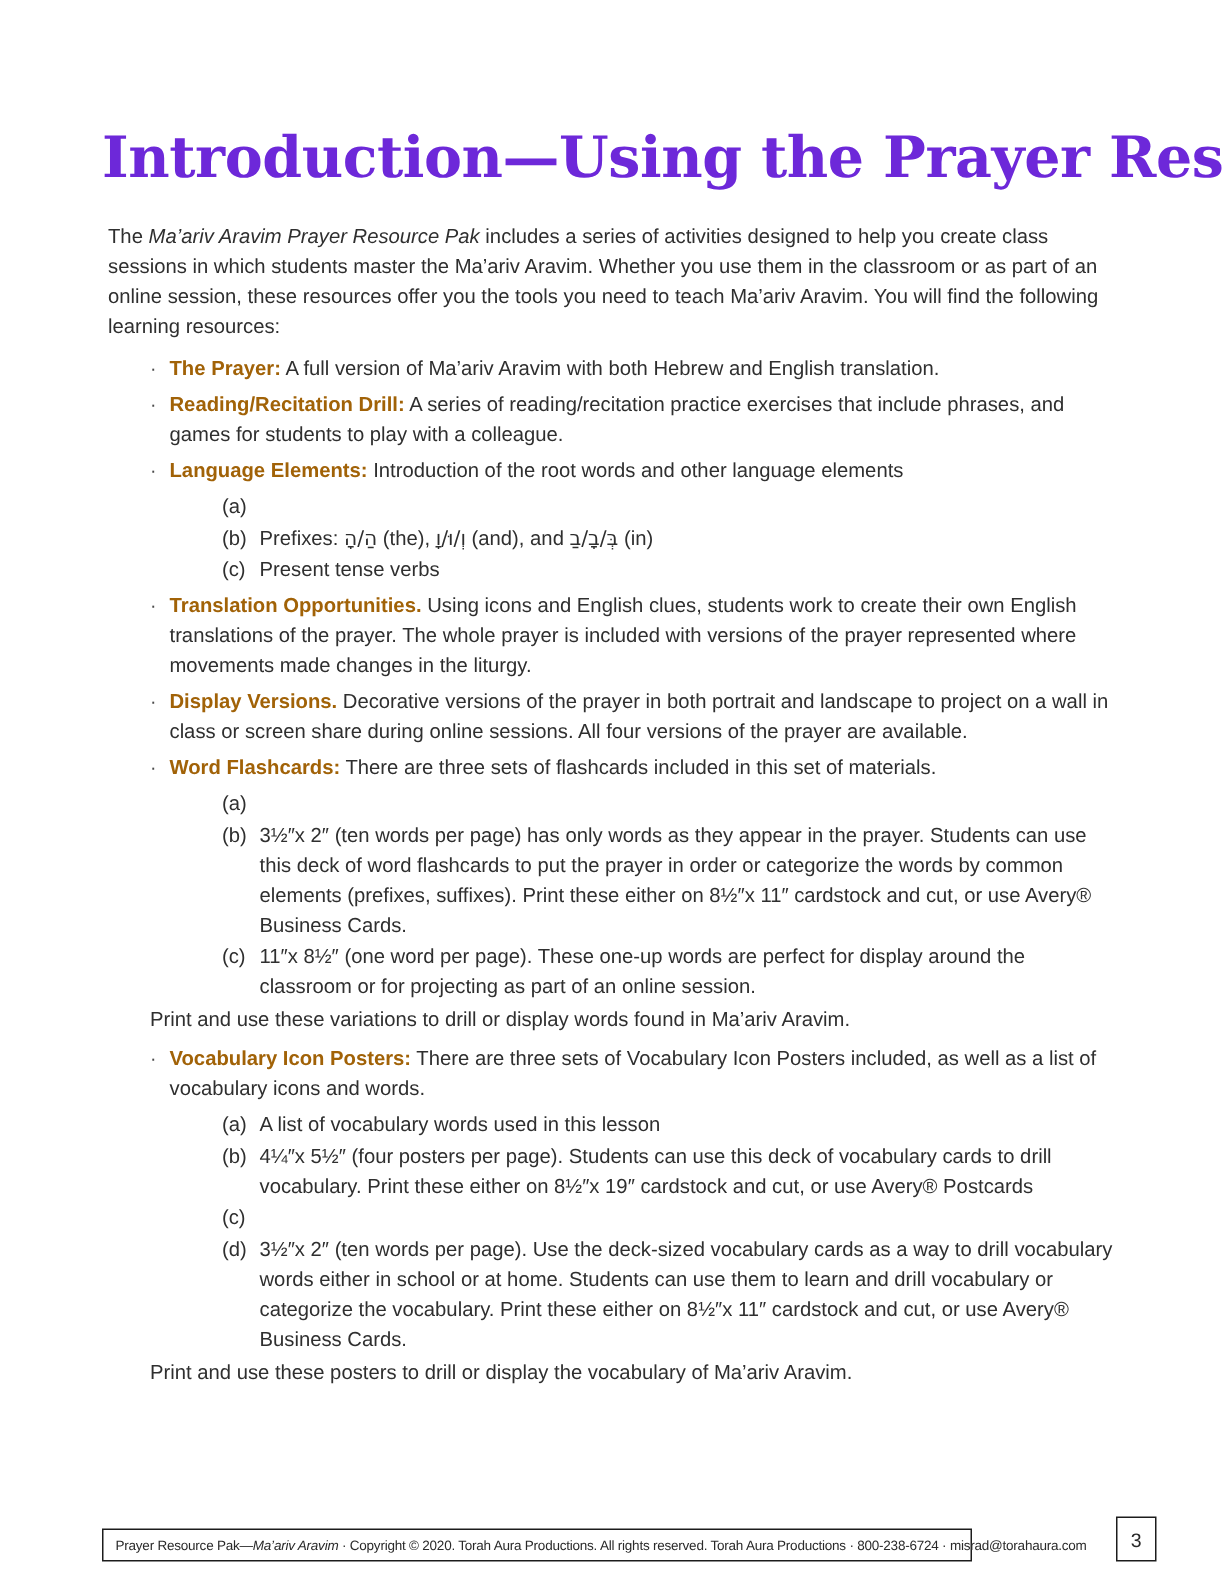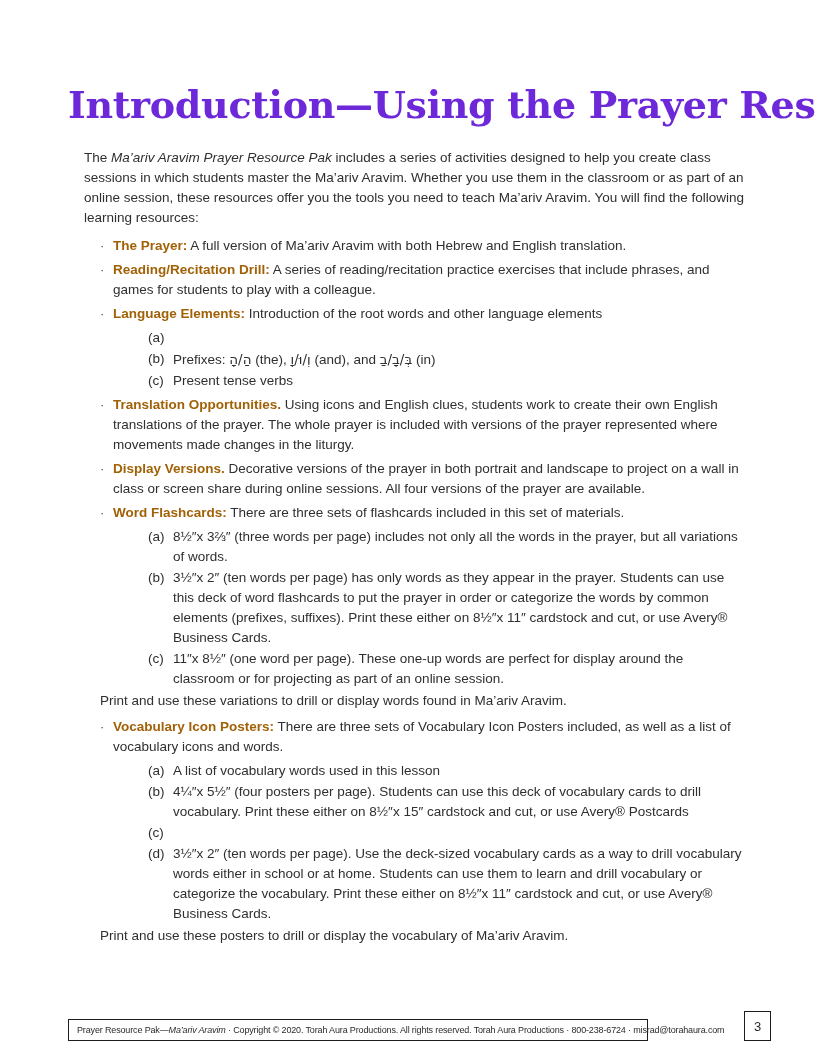--- a/index.html
+++ b/index.html
@@ -22,21 +22,21 @@
     font-family:"DejaVu Serif",serif;
     font-weight:700;
     font-size:38px;
     line-height:38px;
     color:#6d28d9;
     white-space:nowrap;
     letter-spacing:-0.3px;
   }
   p{margin:0;}
   .body-text{font-size:13.5px;line-height:20px;}
-  .intro{margin:0 0 8px 16px;}
+  .intro{margin:0 0 8px 4px;}
   .bullet{
     display:flex;
     margin:4px 0;
     padding-left:32px;
   }
   .dot{
     flex:0 0 13px;
     width:13px;
     color:#4a4a4a;
     font-size:13px;
@@ -140,21 +140,20 @@
       <p class="body-text btext"><span class="label">Display Versions.</span><span> Decorative versions of the prayer in both portrait and landscape to project on a wall in class or screen share during online sessions. All four versions of the prayer are available.</span></p>
     </div>
 
     <div class="bullet">
       <span class="dot">·</span>
       <p class="body-text btext"><span class="label">Word Flashcards:</span><span> There are three sets of flashcards included in this set of materials.</span></p>
     </div>
 
     <div class="sub">
       <span class="letter">(a)</span>
-      <p class="body-text stext">8½″x 3⅔″ (three words per page) includes not only all the words in the prayer, but all variations of words.</p>
     </div>
     <div class="sub">
       <span class="letter">(b)</span>
       <p class="body-text stext">3½″x 2″ (ten words per page) has only words as they appear in the prayer. Students can use this deck of word flashcards to put the prayer in order or categorize the words by common elements (prefixes, suffixes). Print these either on 8½″x 11″ cardstock and cut, or use Avery® Business Cards.</p>
     </div>
     <div class="sub">
       <span class="letter">(c)</span>
       <p class="body-text stext">11″x 8½″ (one word per page). These one-up words are perfect for display around the classroom or for projecting as part of an online session.</p>
     </div>
 
@@ -164,21 +163,21 @@
       <span class="dot">·</span>
       <p class="body-text btext"><span class="label">Vocabulary Icon Posters:</span><span>  There are three sets of Vocabulary Icon Posters included, as well as a list of vocabulary icons and words.</span></p>
     </div>
 
     <div class="sub">
       <span class="letter">(a)</span>
       <p class="body-text stext">A list of vocabulary words used in this lesson</p>
     </div>
     <div class="sub">
       <span class="letter">(b)</span>
-      <p class="body-text stext">4¼″x 5½″ (four posters per page). Students can use this deck of vocabulary cards to drill vocabulary. Print these either on 8½″x 15″ cardstock and cut, or use Avery® Postcards</p>
+      <p class="body-text stext">4¼″x 5½″ (four posters per page). Students can use this deck of vocabulary cards to drill vocabulary. Print these either on 8½″x 19″ cardstock and cut, or use Avery® Postcards</p>
     </div>
     <div class="sub">
       <span class="letter">(c)</span>
     </div>
     <div class="sub">
       <span class="letter">(d)</span>
       <p class="body-text stext">3½″x 2″ (ten words per page). Use the deck-sized vocabulary cards as a way to drill vocabulary words either in school or at home. Students can use them to learn and drill vocabulary or categorize the vocabulary. Print these either on 8½″x 11″ cardstock and cut, or use Avery® Business Cards.</p>
     </div>
 
     <p class="body-text outro">Print and use these posters to drill or display the vocabulary of Ma’ariv Aravim.</p>

